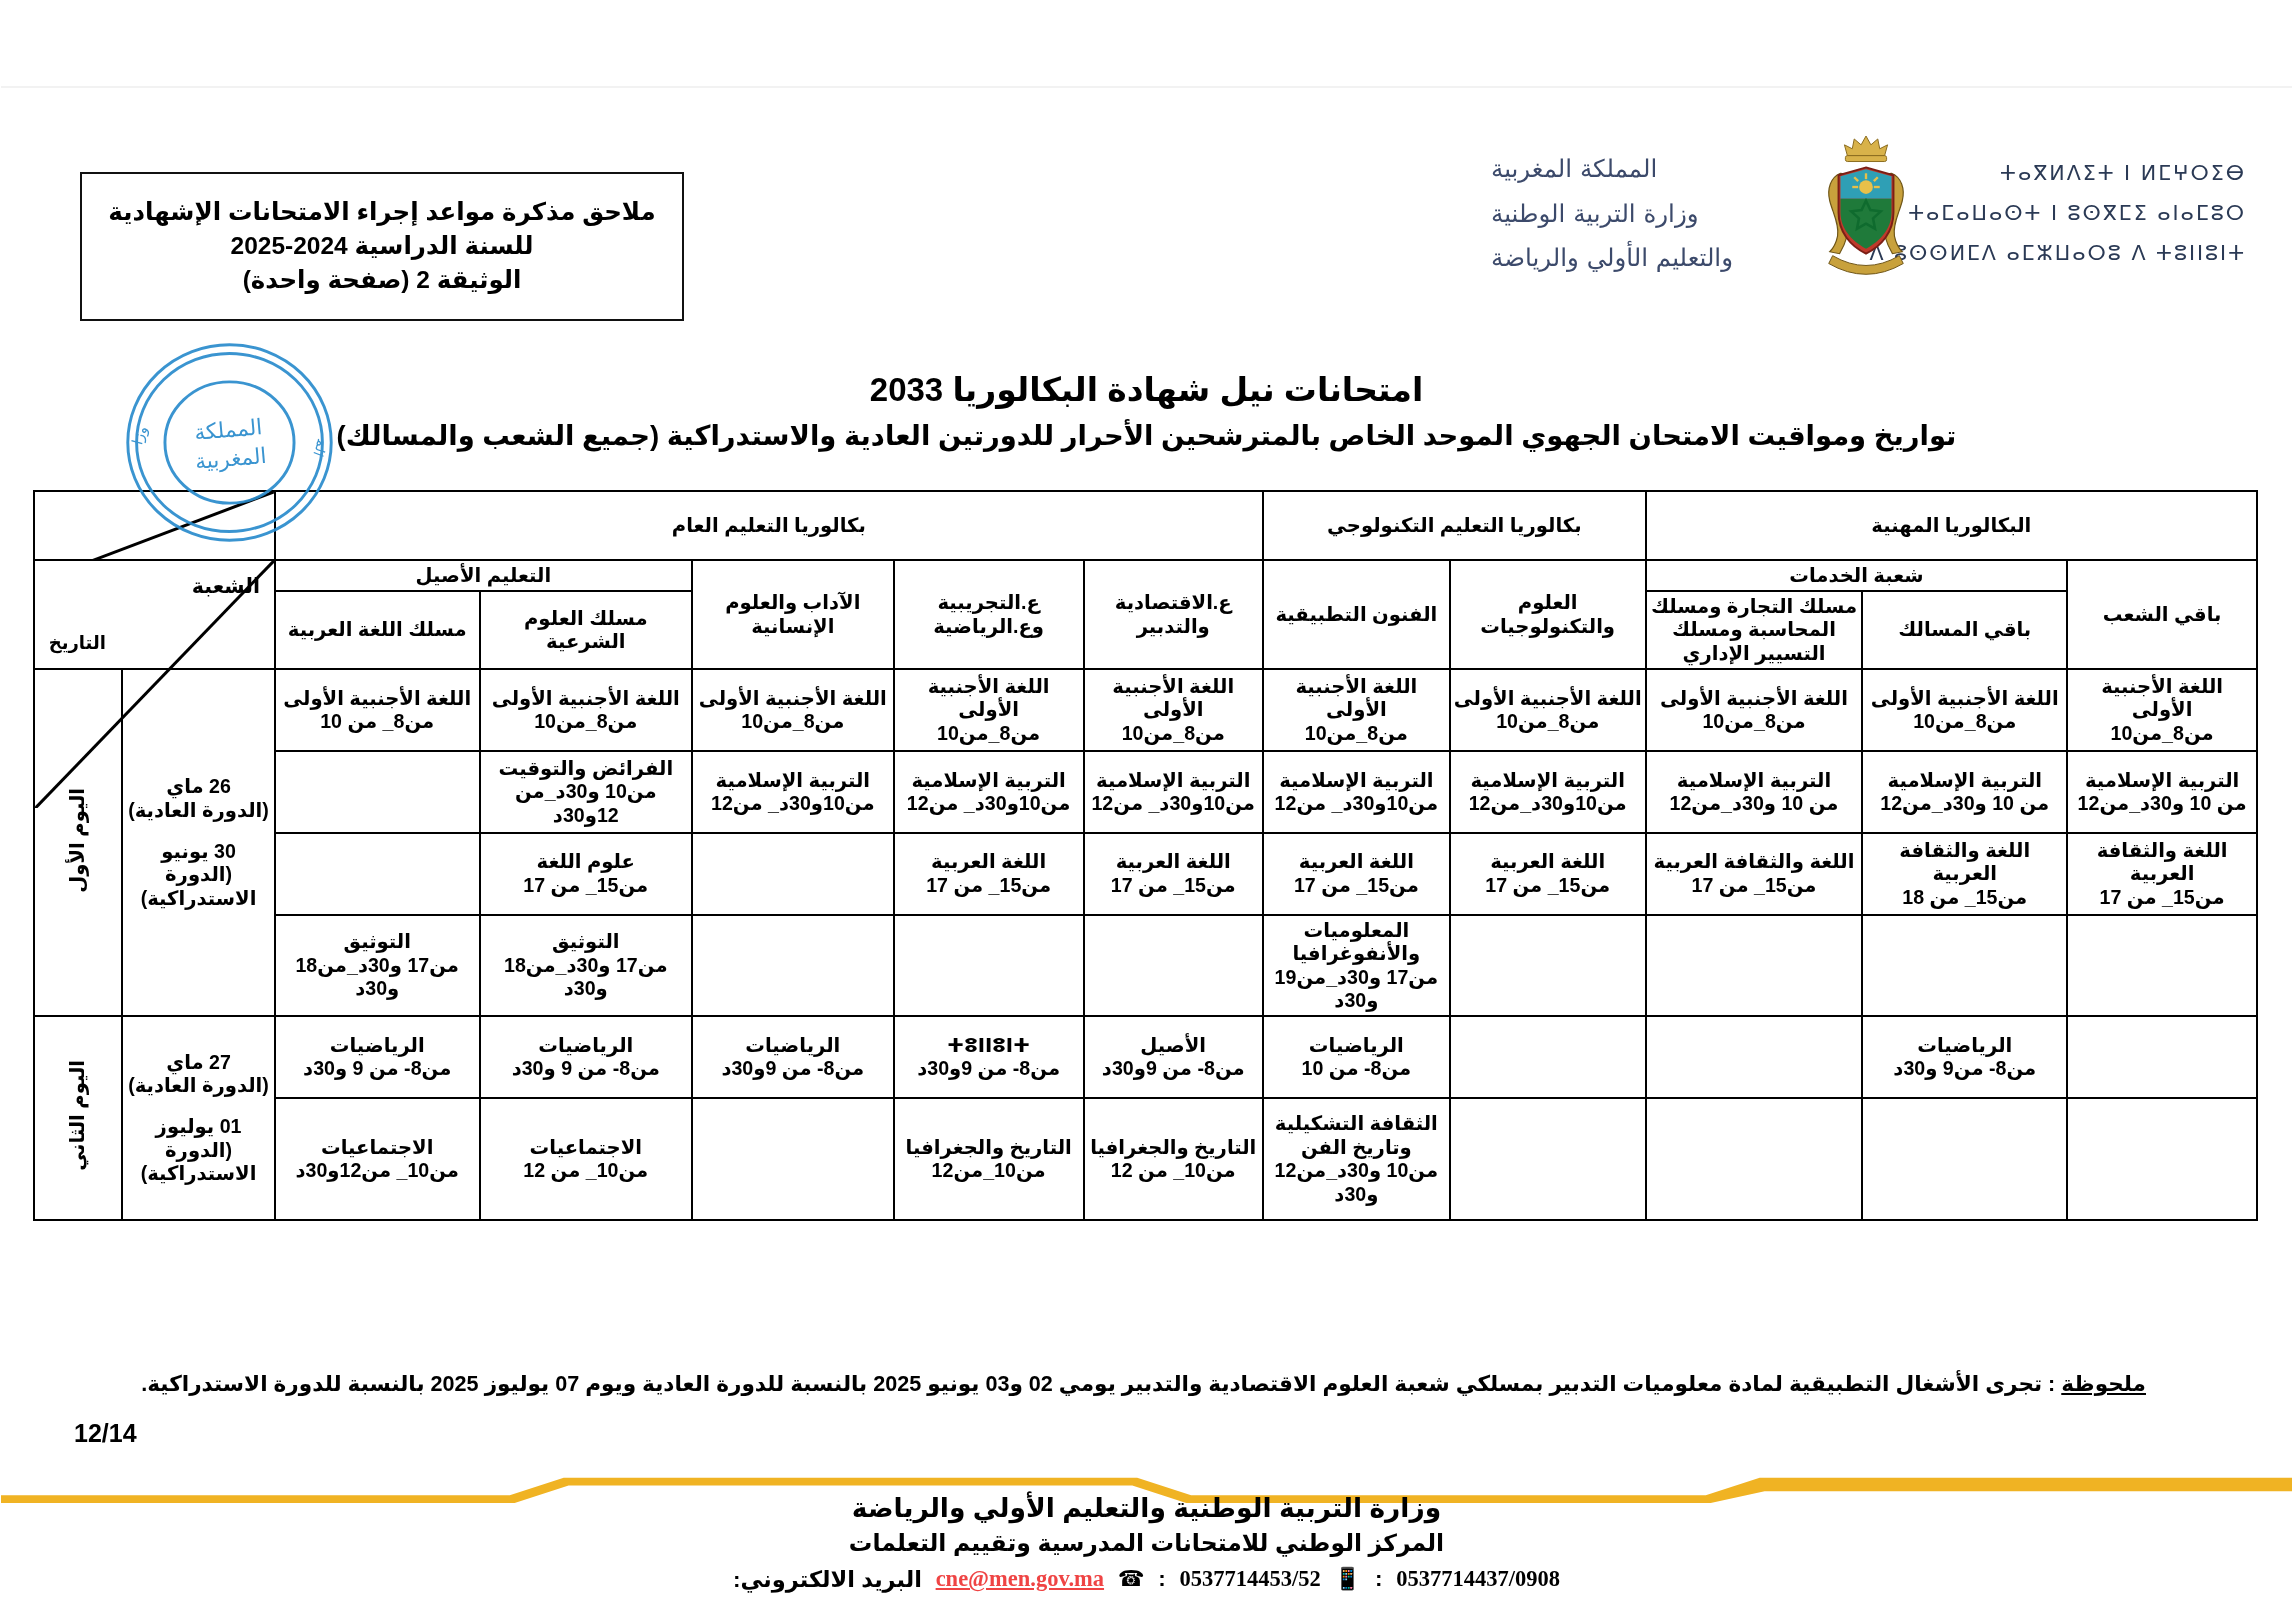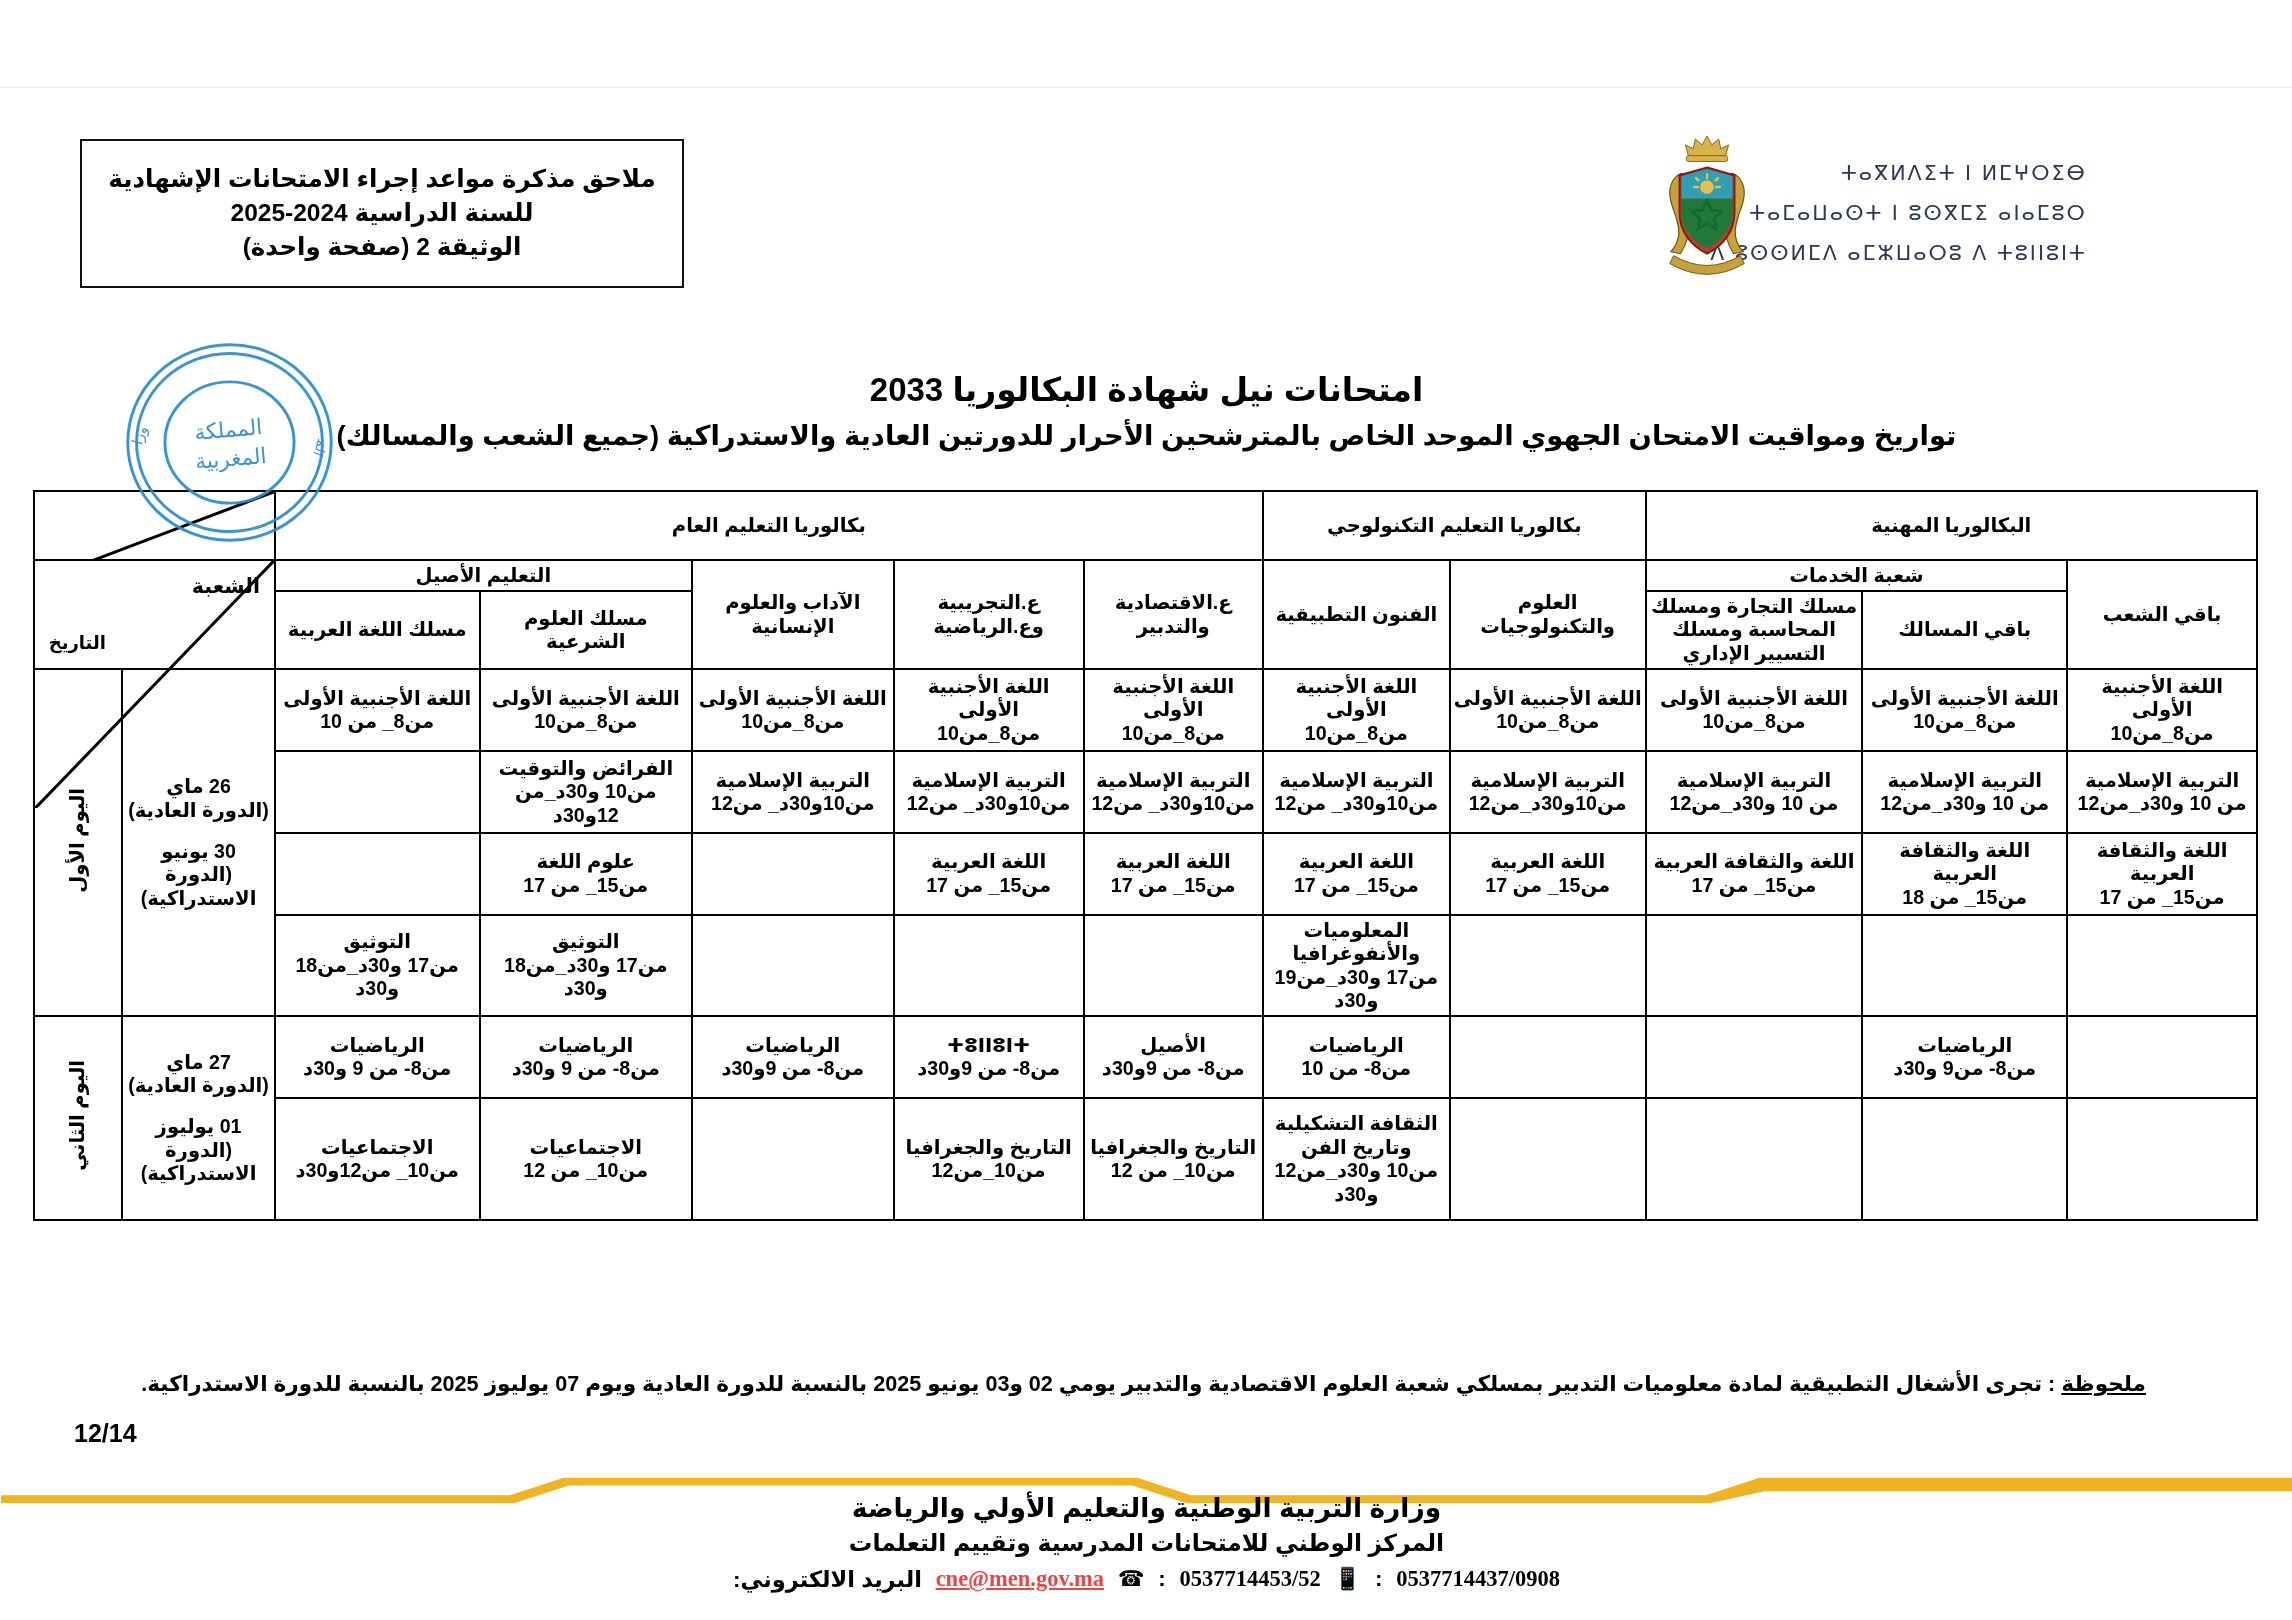--- a/index.html
+++ b/index.html
@@ -11,21 +11,21 @@
     position:relative;overflow:hidden;
     color:#000;
   }
   .page{position:absolute;inset:0;}
 
   
   .top-rule{position:absolute;left:0;top:86px;width:100%;height:2px;background:#f2f2f2;}
 
   
   .note-box{
-    position:absolute;left:80px;top:139px;width:600px;height:145px;
+    position:absolute;left:80px;top:172px;width:600px;height:145px;
     border:2.9px solid #111;background:#fff;
     display:flex;flex-direction:column;align-items:center;justify-content:center;
     gap:5.9px;z-index:6;
   }
   .note-box div{
     font-size:24.5px;font-weight:bold;line-height:1.15;text-align:center;
     letter-spacing:0px;
   }
 
   
@@ -177,20 +177,25 @@
             <line x1="66" y1="58" x2="60" y2="58"></line>
           </g>
         </g>
 
         <path d="M52 72 l4.5 9.5 10.5 1.3 -7.8 7.2 2 10.5 -9.2 -5.2 -9.2 5.2 2 -10.5 -7.8 -7.2 10.5 -1.3 z" fill="none" stroke="#0f6b2e" stroke-width="2.6"></path>
 
         <path d="M18 128 q34 20 68 0 l4 8 q-38 22 -76 0 z" fill="#c8a13c" stroke="#6e5517" stroke-width="1"></path>
       </svg>
     </div>
 
+    <div class="min-col col-ar">
+      <div class="min-ar">المملكة المغربية</div>
+      <div class="min-ar">وزارة التربية الوطنية</div>
+      <div class="min-ar">والتعليم الأولي والرياضة</div>
+    </div>
   </div>
 
   <div class="stamp">
     <svg viewBox="0 0 232 228" width="227" height="223" aria-hidden="true">
       <g fill="none" stroke="#2a8ccd" stroke-width="3">
         <ellipse cx="116" cy="114" rx="104" ry="100"></ellipse>
         <ellipse cx="116" cy="114" rx="95" ry="91"></ellipse>
         <ellipse cx="116" cy="114" rx="66" ry="62"></ellipse>
       </g>
       <defs>

